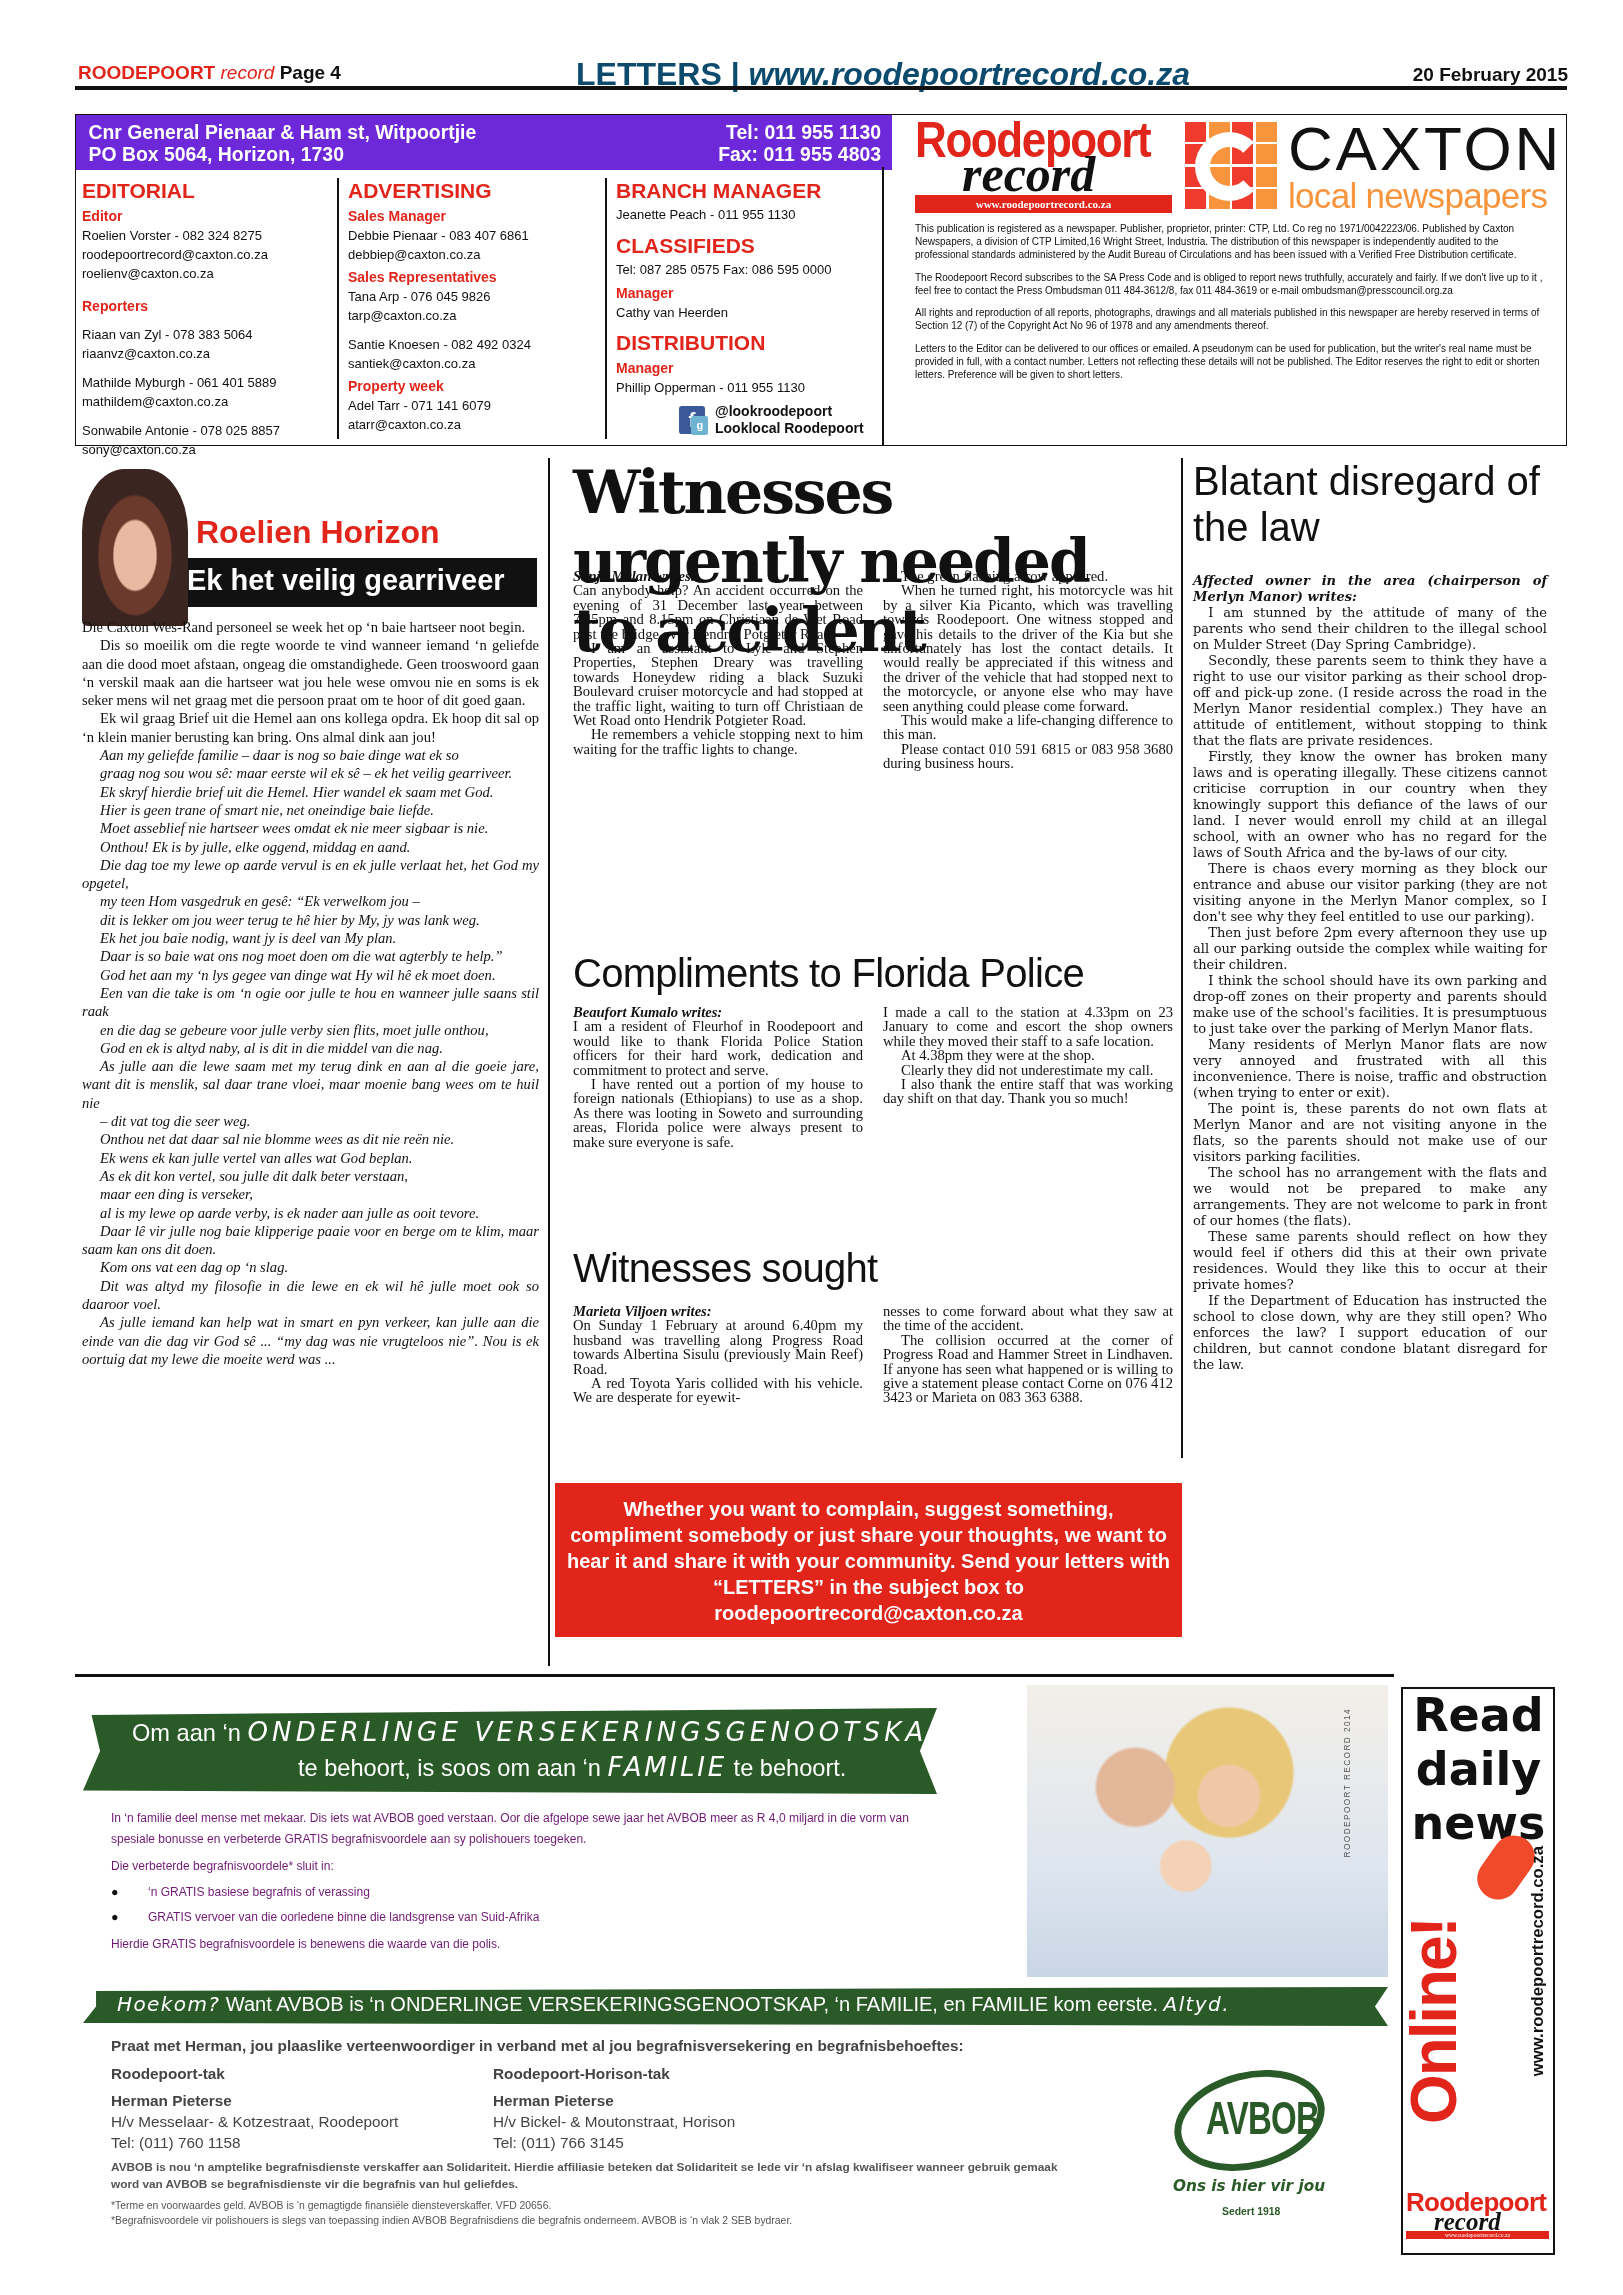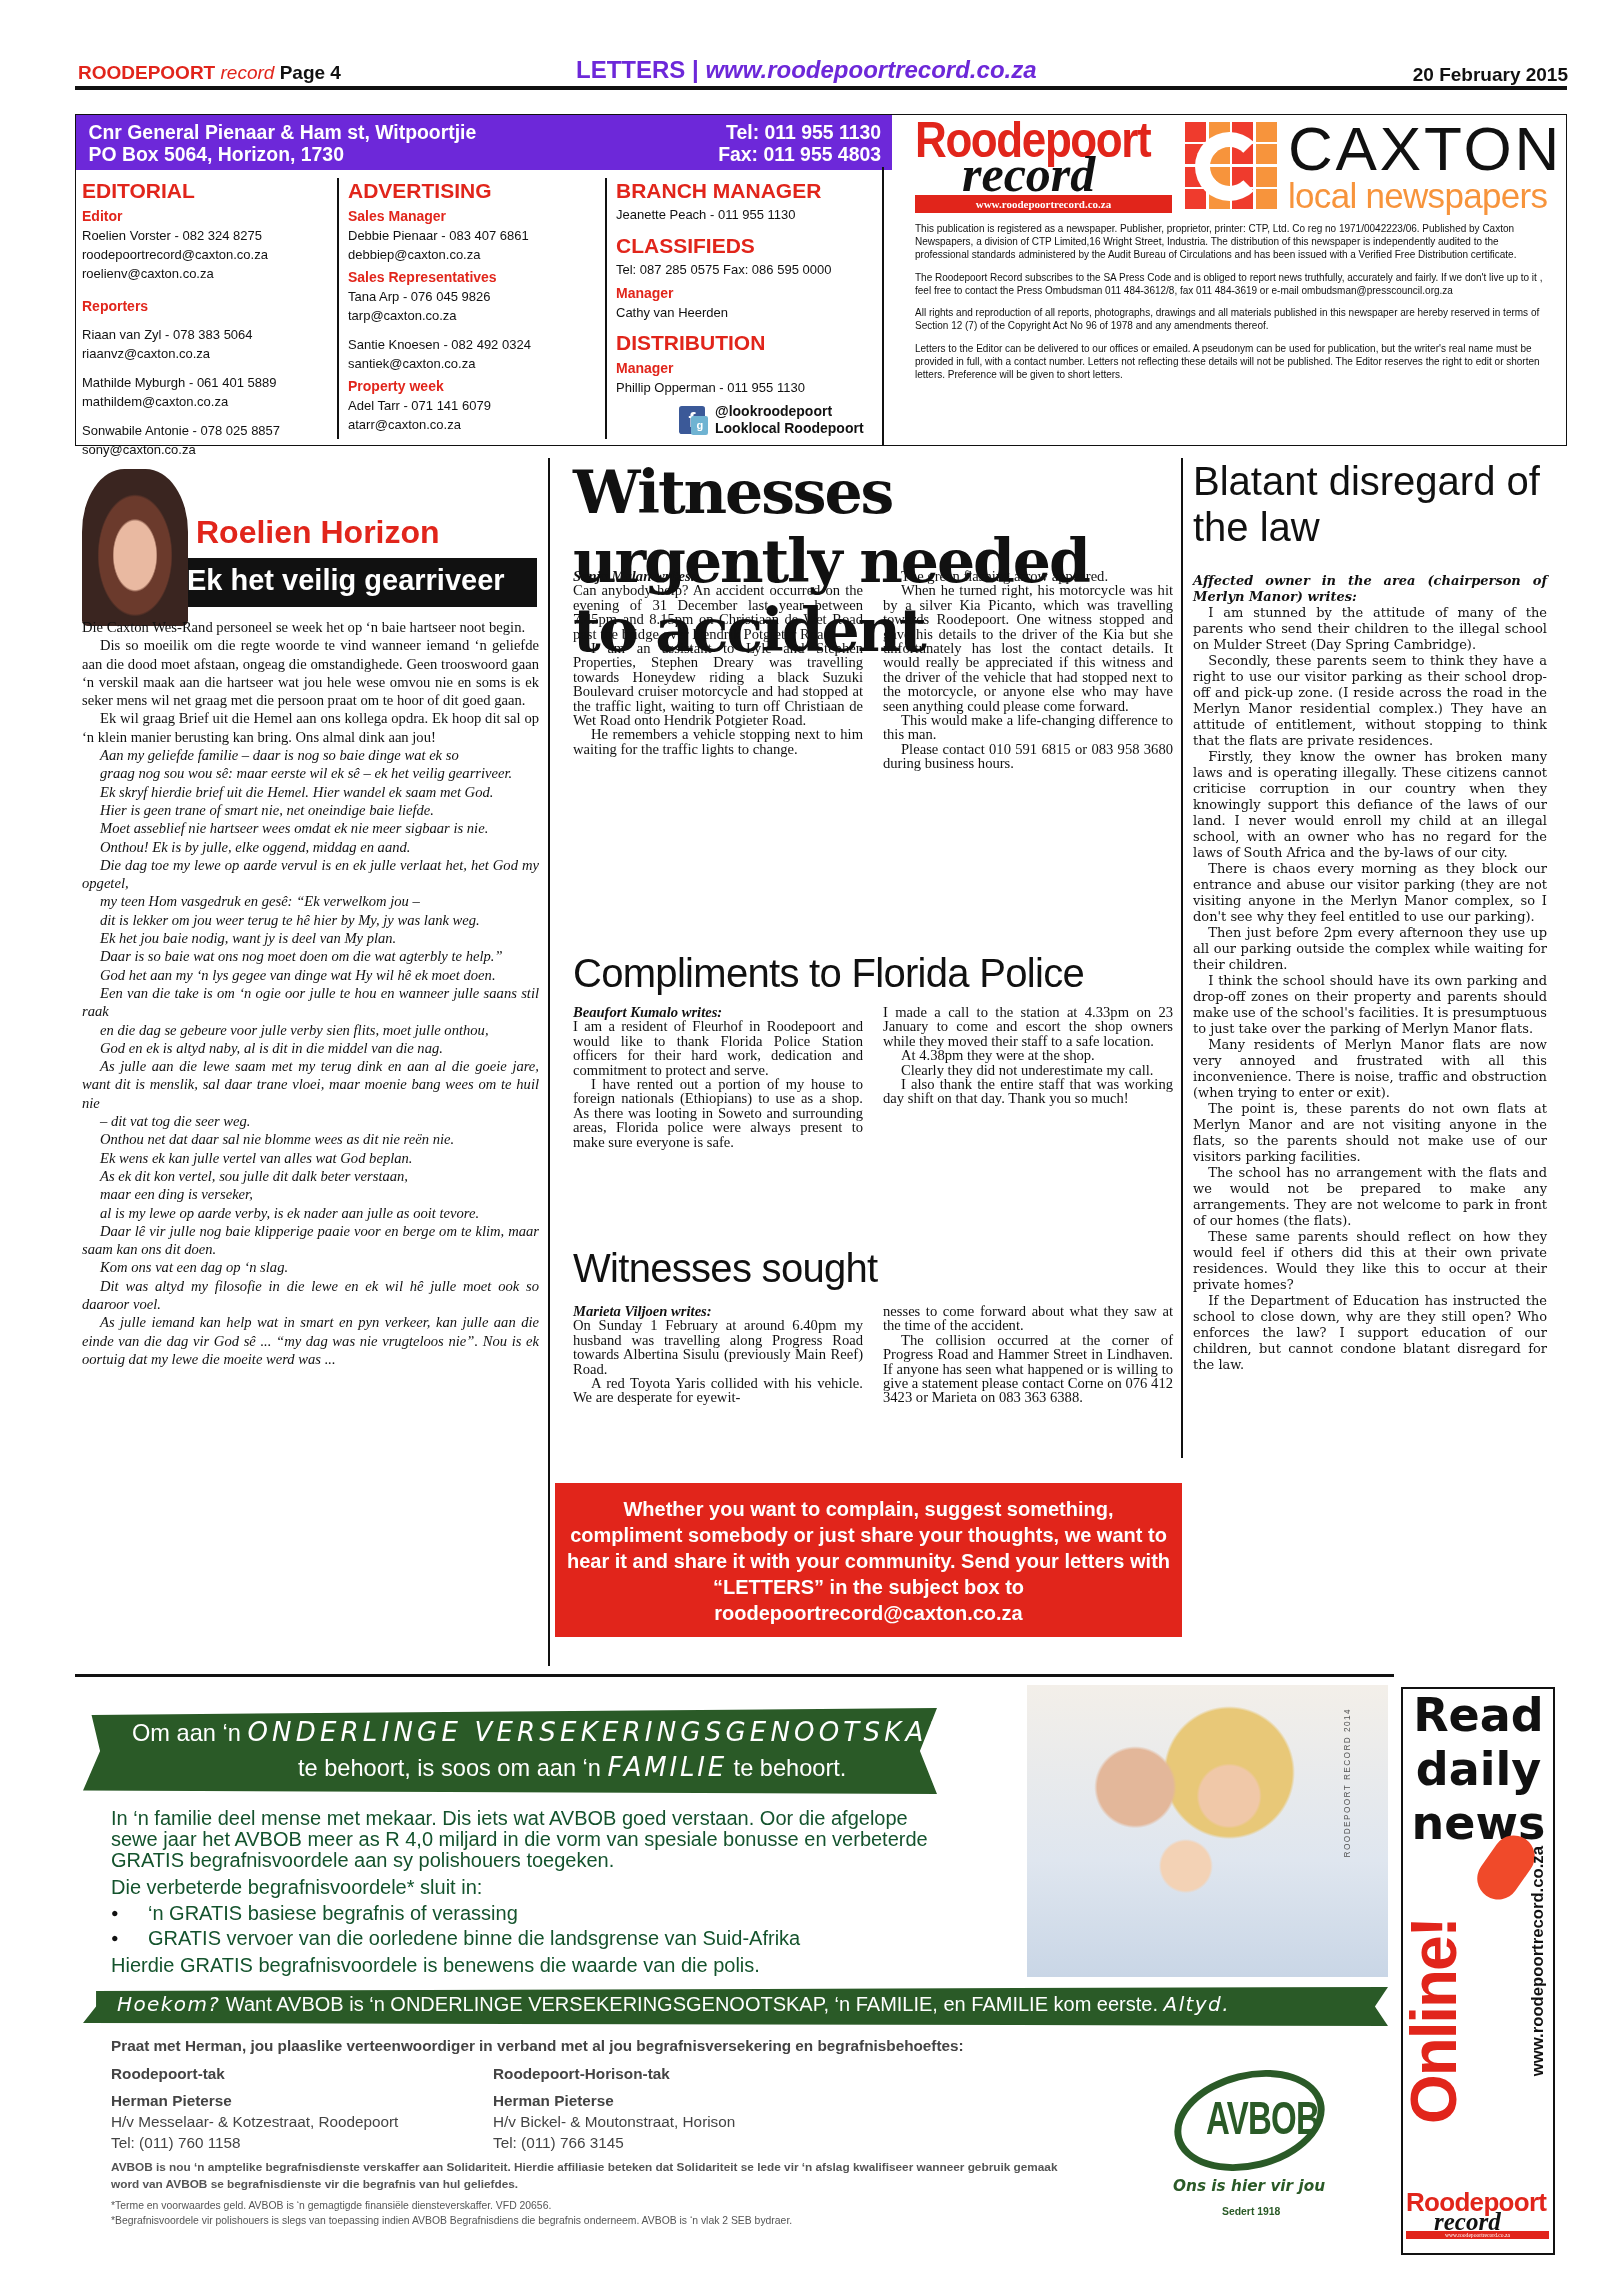--- a/index.html
+++ b/index.html
@@ -5,21 +5,21 @@
   html, body { margin: 0; padding: 0; background: #ffffff; }
   body { width: 1624px; height: 2295px; position: relative; overflow: hidden; color: #111; font-family: "Liberation Serif", serif; }
   .abs { position: absolute; }
   .sans { font-family: "Liberation Sans", sans-serif; }
   .serif { font-family: "Liberation Serif", serif; }
 
   
   #hdr-left { left: 78px; top: 62px; font-size: 19px; font-weight: bold; }
   #hdr-left .brand { color: #e1251b; }
   #hdr-left .rec { color: #e1251b; font-style: italic; font-weight: normal; }
-  #hdr-mid { left: 576px; top: 56px; font-size: 24px; font-weight: bold; color: #6d28d9; }
+  #hdr-mid { left: 576px; top: 56px; font-size: 32px; font-weight: bold; color: #0c4a6e; text-decoration: underline; }
   #hdr-mid .url { font-style: italic; }
   #hdr-date { right: 56px; top: 64px; font-size: 19px; font-weight: bold; }
   #hdr-rule { left: 75px; top: 86px; width: 1492px; height: 3.5px; background: #111; }
 
   
   #mast { left: 75px; top: 114px; width: 1492px; height: 332px; border: 1.4px solid #111; box-sizing: border-box; }
   #addr-bar { left: 76px; top: 115px; width: 816px; height: 55px; background: #6d28d9; color: #fff; font-size: 19.4px; font-weight: bold; }
   #addr-bar .l { position: absolute; left: 12.5px; top: 7px; line-height: 21.5px; }
   #addr-bar .r { position: absolute; right: 11px; top: 7px; line-height: 21.5px; text-align: right; }
   .mcol { top: 179px; width: 243px; font-size: 13px; line-height: 19px; }
@@ -80,21 +80,21 @@
   #bl-body p { margin: 0; text-indent: 15.3px; }
   #bl-body p.by { text-indent: 0; font-style: italic; font-weight: bold; }
 
   
   #ad-rule { left: 75px; top: 1674px; width: 1319px; height: 2.8px; background: #111; }
   #ad-banner { left: 83px; top: 1708px; width: 854px; height: 86px; background: #2a5a27; clip-path: polygon(1% 8%, 100% 0, 98% 50%, 100% 100%, 0 96%, 2% 50%); }
   #ad-h1 { left: 132px; top: 1717px; font-size: 23.6px; color: #fff; font-family: "Liberation Sans", sans-serif; }
   #ad-h1 .hand { font-style: italic; letter-spacing: 4.2px; font-size: 26px; font-family: "DejaVu Sans", sans-serif; }
   #ad-h2 { left: 298px; top: 1752px; font-size: 23.6px; color: #fff; font-family: "Liberation Sans", sans-serif; }
   #ad-h2 .hand { font-style: italic; letter-spacing: 2.8px; font-size: 26px; font-family: "DejaVu Sans", sans-serif; }
-  #ad-body { left: 111px; top: 1808px; width: 819px; font-size: 20px; line-height: 21px; color: #14532d; font-family: "Liberation Sans", sans-serif; }
+  #ad-body { left: 111px; top: 1808px; width: 819px; font-size: 12px; line-height: 21px; color: #701a75; font-family: "Liberation Sans", sans-serif; }
   #ad-body p { margin: 0 0 5.6px 0; }
   #ad-body ul { margin: 0 0 5.6px 0; padding: 0; list-style: none; }
   #ad-body li { position: relative; padding-left: 37px; margin-bottom: 4.2px; }
   #ad-body li::before { content: "●"; position: absolute; left: 0; top: 0; color: #111; font-size: 12.5px; }
   #ad-photo { left: 1027px; top: 1685px; width: 361px; height: 292px; background: radial-gradient(circle at 30% 35%, #e3b79a 0 12%, transparent 13%), radial-gradient(circle at 56% 38%, #f0c8a8 0 11%, transparent 12%), radial-gradient(circle at 44% 62%, #f3d2b5 0 9%, transparent 10%), radial-gradient(ellipse at 56% 30%, #e8c878 0 22%, transparent 23%), linear-gradient(180deg, #f3efe9, #dfe6ef 60%, #c9d6e6); }
   #ad-vert { left: 1342px; top: 1708px; font-size: 8.3px; color: #555; writing-mode: vertical-rl; transform: rotate(180deg); letter-spacing: 1.4px; font-family: "Liberation Sans", sans-serif; }
   #ad-banner2 { left: 83px; top: 1987px; width: 1305px; height: 39px; background: #2a5a27; clip-path: polygon(1% 10%, 100% 0, 99% 50%, 100% 100%, 0 92%, 1% 50%); }
   #ad-why { left: 117px; top: 1992px; font-size: 20px; color: #fff; font-family: "Liberation Sans", sans-serif; }
   #ad-why .hand { font-style: italic; letter-spacing: 1.4px; font-family: "DejaVu Sans", sans-serif; }
   #ad-contact { left: 111px; top: 2037px; width: 972px; font-family: "Liberation Sans", sans-serif; color: #444; }

